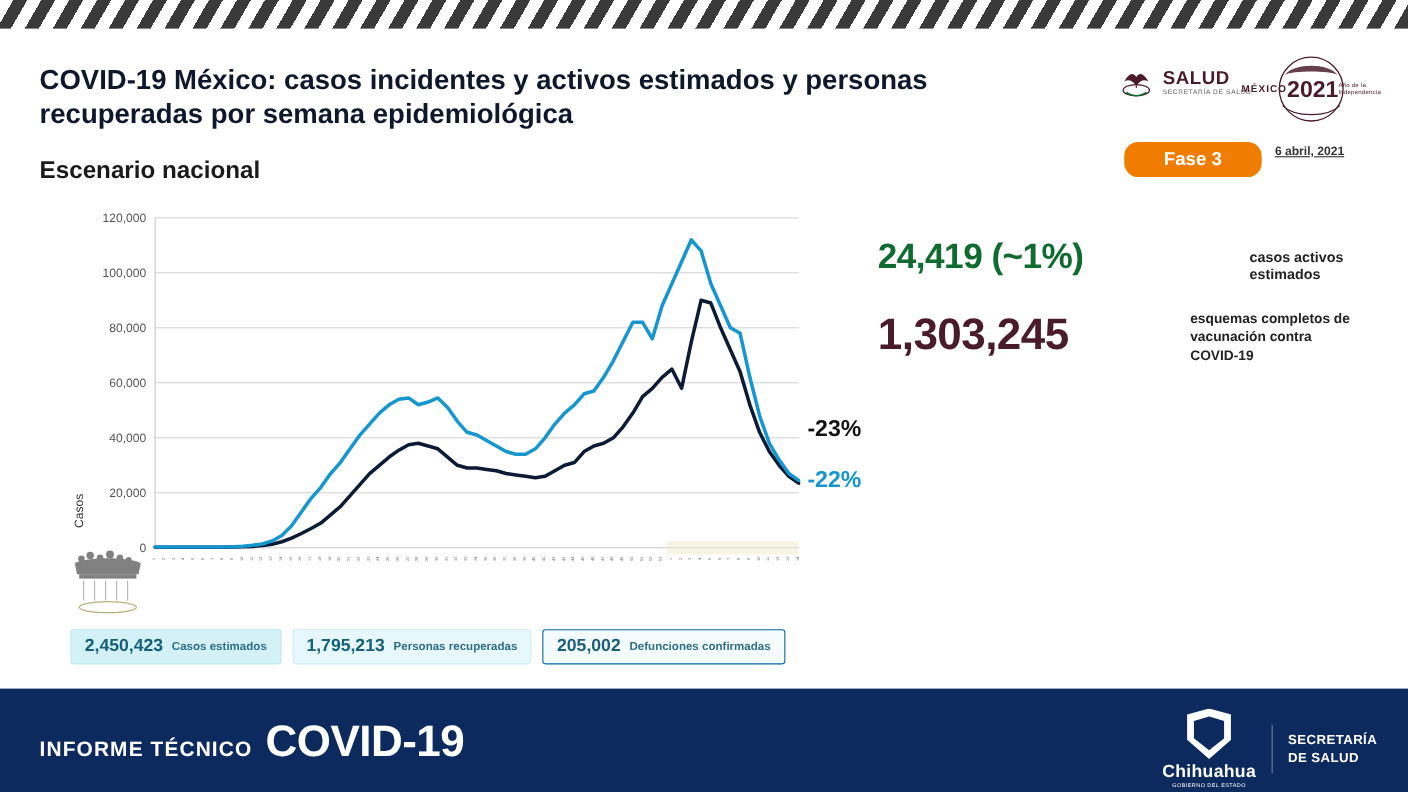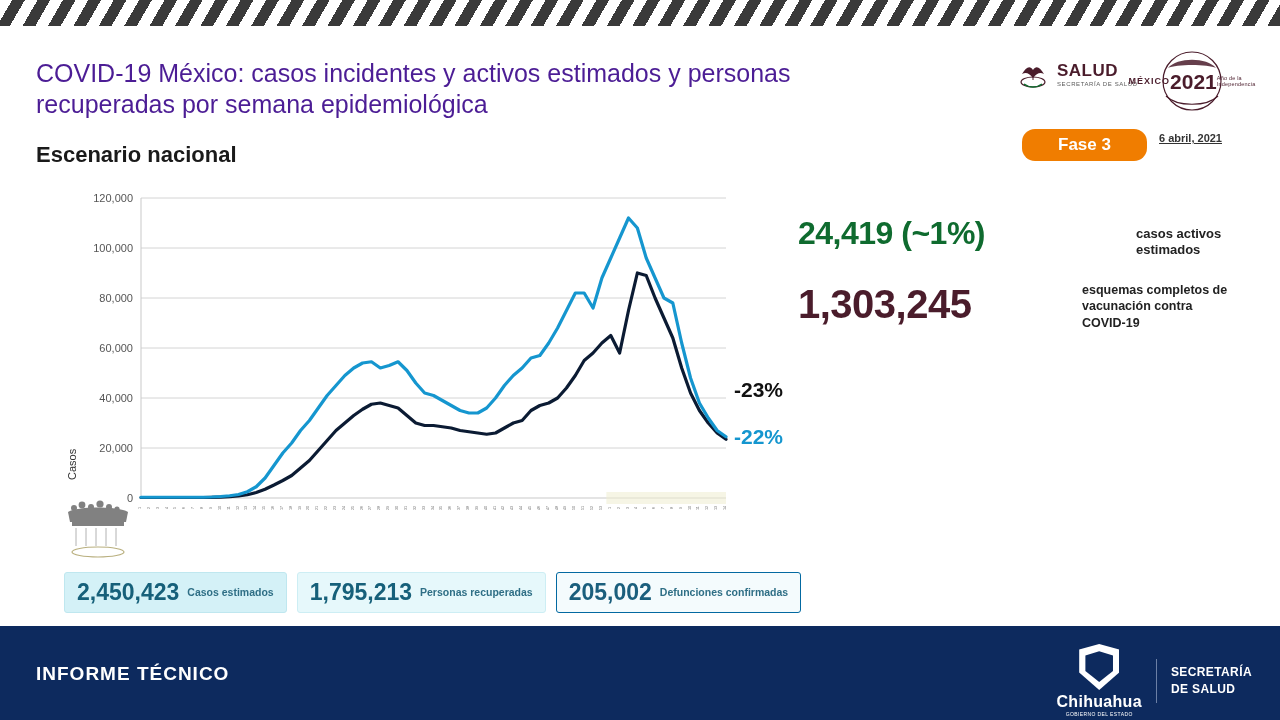--- a/index.html
+++ b/index.html
@@ -18,21 +18,21 @@
     background: repeating-linear-gradient(
       -60deg,
       #3a3a3a 0px, #3a3a3a 11px,
       #ffffff 11px, #ffffff 22px
     );
   }
 
   
   .title {
     position: absolute; left: 36px; top: 58px; width: 900px;
-    font-size: 25px; font-weight: normal; color: #4c1d95;
+    font-size: 25px; font-weight: bold; color: #0f172a;
     line-height: 1.25;
   }
   .subtitle {
     position: absolute; left: 36px; top: 142px;
     font-size: 22px; font-weight: bold; color: #1a1a1a;
   }
 
   
   .salud-logo {
     position: absolute; left: 1016px; top: 58px;
@@ -129,21 +129,21 @@
   
   .chips { position: absolute; left: 64px; top: 572px; display: flex; gap: 10px; }
   .chip {
     display: flex; align-items: center; gap: 8px;
     padding: 6px 12px 6px 12px;
     border-radius: 3px;
   }
   .chip.c1 { background: #d4f1f7; border: 1px solid #bfe7ef; }
   .chip.c2 { background: #e6f8fb; border: 1px solid #cdeef4; }
   .chip.c3 { background: #f4fbfd; border: 1px solid #0369a1; }
-  .chip .num { font-size: 23px; font-weight: bold; color: #16607a; }
+  .chip .num { font-size: 16px; font-weight: bold; color: #16607a; }
   .chip.c3 .num { color: #1b5f7d; }
   .chip .lbl { font-size: 10.5px; font-weight: bold; color: #2f6f86; line-height: 1.2; }
 
   
   .angel {
     position: absolute; left: 60px; top: 498px;
     width: 78px; height: 62px; opacity: .85;
   }
 
   
@@ -352,20 +352,21 @@
   </div>
   <div class="chip c3">
     <span class="num">205,002</span>
     <span class="lbl">Defunciones confirmadas</span>
   </div>
 </div>
 
 <div class="footer">
   <div class="footer-left">
     <span class="footer-informe">INFORME TÉCNICO</span>
+    <span class="footer-covid">COVID-19</span>
   </div>
   <div class="footer-right">
     <div class="chih-logo">
       <div class="chih-shield">
         <div class="chih-shield-inner"></div>
       </div>
       <div class="chih-name">Chihuahua</div>
       <div class="chih-sub">GOBIERNO DEL ESTADO</div>
     </div>
     <div class="vdiv"></div>

